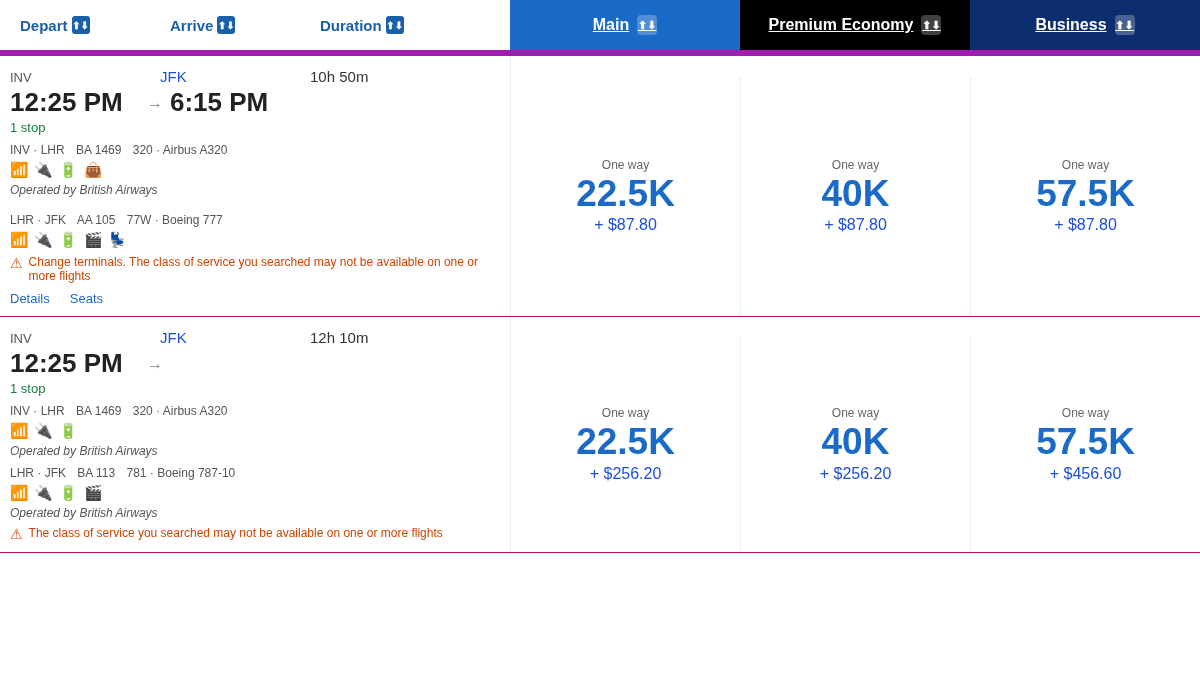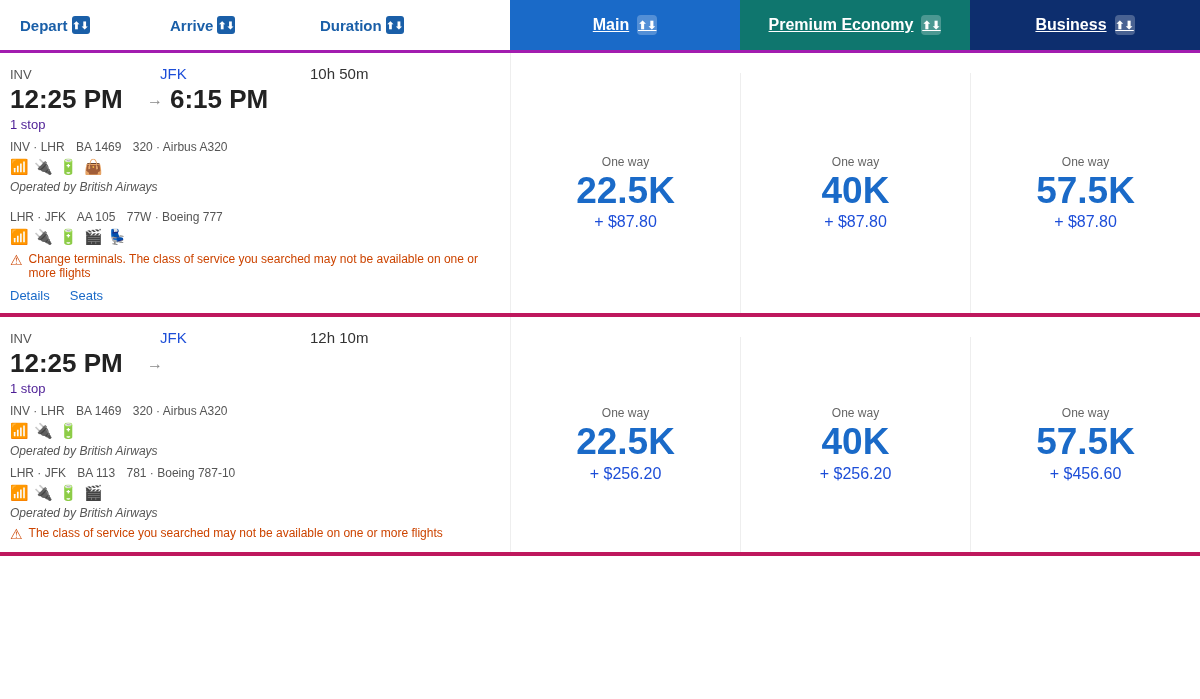--- a/index.html
+++ b/index.html
@@ -1,21 +1,21 @@
 <!DOCTYPE html>
 <html><head>
   <meta charset="utf-8">
   <style>
     * { box-sizing: border-box; margin: 0; padding: 0; }
     body { font-family: Arial, sans-serif; background: #fff; font-size: 14px; color: #333; }
 
     .header-row {
       display: flex;
       align-items: stretch;
-      border-bottom: 3px solid #a21caf;
+      border-bottom: 6px solid #a21caf;
       background: #fff;
     }
 
     .col-headers {
       display: flex;
       flex: 0 0 510px;
       align-items: center;
       padding: 0 10px;
     }
 
@@ -59,37 +59,37 @@
       gap: 8px;
       padding: 14px 10px;
       font-weight: bold;
       font-size: 16px;
       cursor: pointer;
       text-decoration: underline;
       color: white;
     }
 
     .cabin-header.main { background: #1a6ac8; }
-    .cabin-header.premium { background: #0f766e; }
+    .cabin-header.premium { background: #000000; }
     .cabin-header.business { background: #0d2e6e; }
 
     .cabin-sort-icon {
       width: 20px;
       height: 20px;
       background: rgba(255,255,255,0.25);
       border-radius: 4px;
       display: inline-flex;
       align-items: center;
       justify-content: center;
       font-size: 11px;
     }
 
     .flight-result {
       display: flex;
-      border-bottom: 4px solid #be185d;
+      border-bottom: 1px solid #be185d;
       padding: 0;
     }
 
     .flight-info {
       flex: 0 0 510px;
       padding: 12px 10px 10px 10px;
     }
 
     .flight-route-row {
       display: flex;
@@ -138,21 +138,21 @@
     }
 
     .arrive-time {
       font-size: 26px;
       font-weight: bold;
       color: #222;
       flex: 0 0 110px;
     }
 
     .stop-badge {
-      color: #4c1d95;
+      color: #15803d;
       font-size: 13px;
       margin-top: 2px;
     }
 
     .segment-info {
       font-size: 12px;
       color: #555;
       margin-top: 8px;
     }
 

